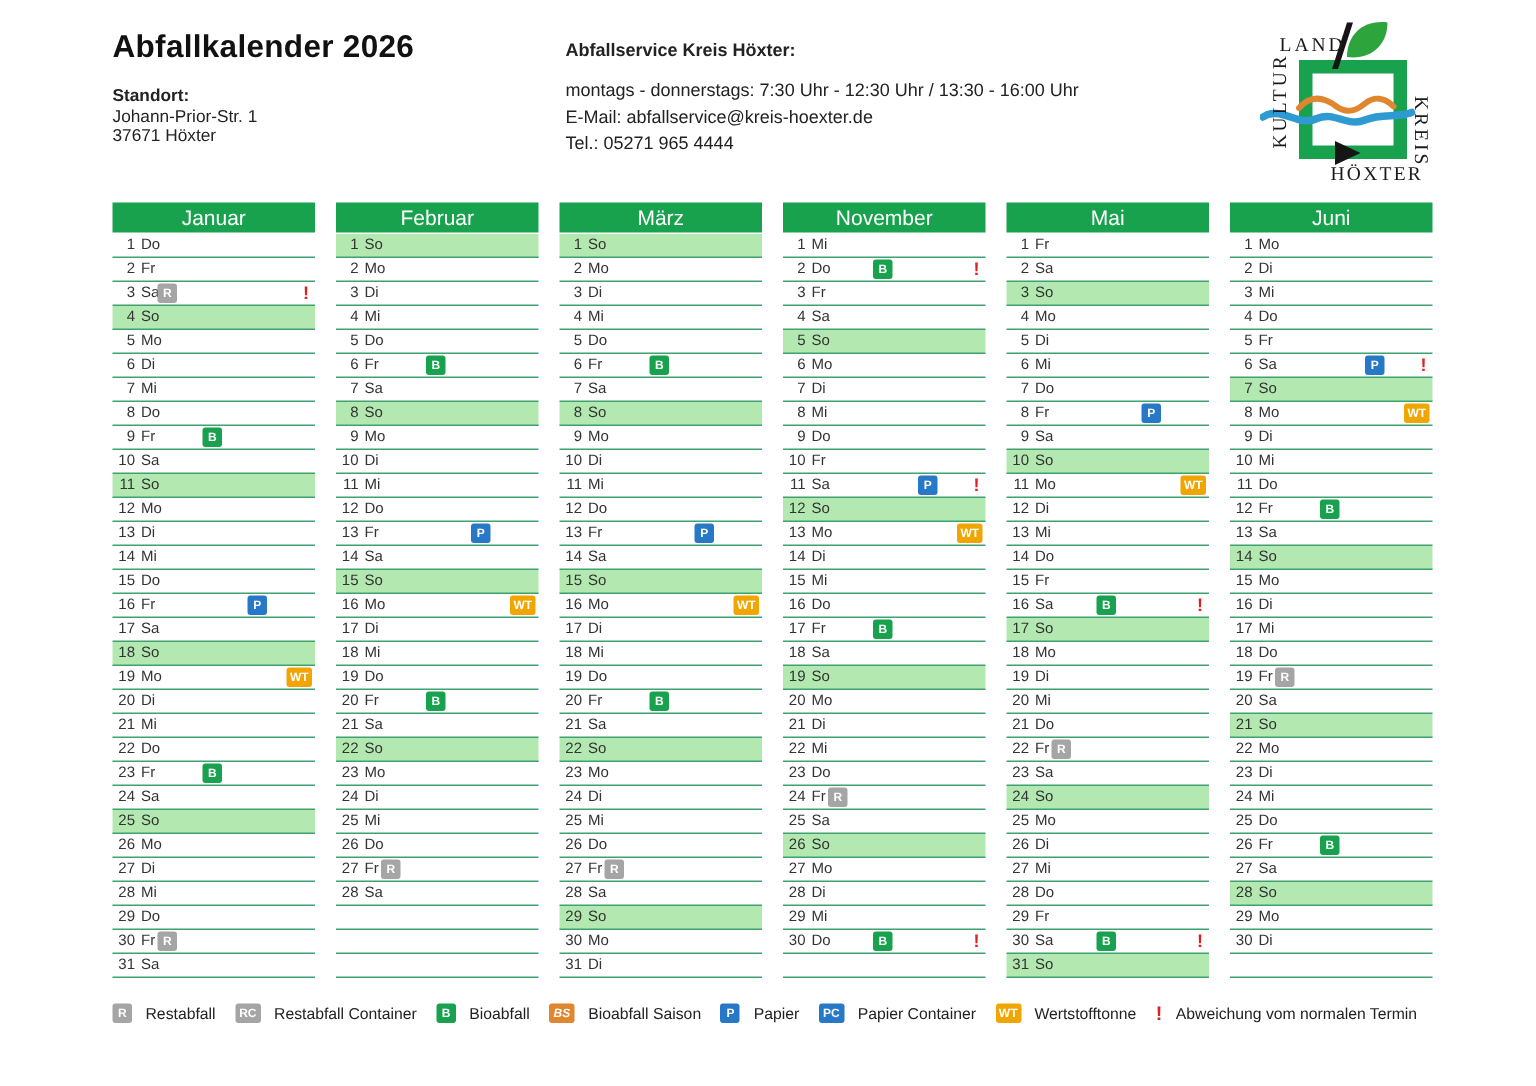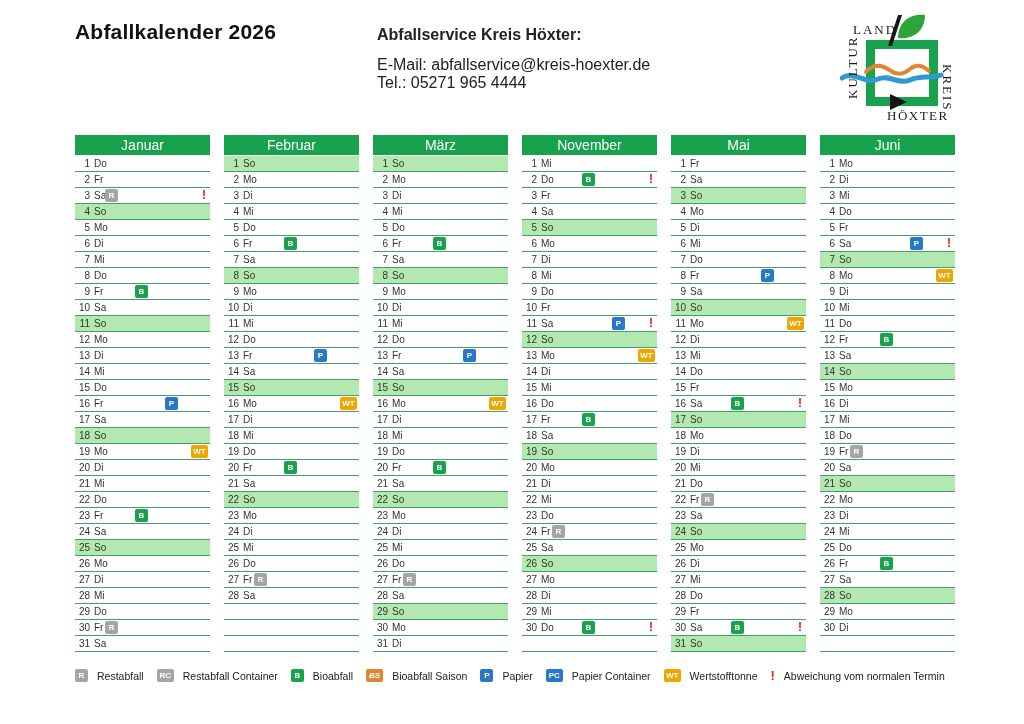--- a/index.html
+++ b/index.html
@@ -7,21 +7,21 @@
     position:relative; width:1024px; height:724px; background:#ffffff;
     font-family:"Liberation Sans", sans-serif; color:#222; overflow:hidden;
     margin:0 auto;
   }
   .title {
     position:absolute; left:75px; top:20px; margin:0;
     font-size:21px; font-weight:700; color:#111; letter-spacing:0.2px;
   }
   .standort { position:absolute; left:75px; top:58px; font-size:11.5px; line-height:13.5px; }
   .standort-label { font-weight:700; }
-  .service { position:absolute; left:377px; top:26px; font-size:16px; }
+  .service { position:absolute; left:377px; top:26px; font-size:12px; }
   .service-heading { font-weight:700; margin-bottom:12px; }
   .service-line { line-height:17.5px; }
   .logo { position:absolute; left:840px; top:6px; width:120px; height:122px; }
 
   .calendar {
     position:absolute; left:75px; top:135px; width:880px;
     display:flex; gap:14px;
   }
   .month-column { flex:1 1 0; min-width:0; }
   .month-header {
@@ -67,23 +67,29 @@
     fill:#1a1a1a;
   }
 </style>
 </head>
 <body>
 
 <div class="page">
 
   <h1 class="title">Abfallkalender 2026</h1>
 
+  <div class="standort">
+    <div class="standort-label">Standort:</div>
+    <div class="standort-line">Johann-Prior-Str. 1</div>
+    <div class="standort-line">37671 Höxter</div>
+  </div>
 
   <div class="service">
     <div class="service-heading">Abfallservice Kreis Höxter:</div>
+    <div class="service-line">montags - donnerstags: 7:30 Uhr - 12:30 Uhr / 13:30 - 16:00 Uhr</div>
     <div class="service-line">E-Mail: abfallservice@kreis-hoexter.de</div>
     <div class="service-line">Tel.: 05271 965 4444</div>
   </div>
 
   <div class="logo">
     <svg width="120" height="122" viewBox="0 0 120 122">
       <rect x="30.5" y="38.5" width="63" height="57" fill="none" stroke="#18A24E" stroke-width="9"></rect>
       <path d="M58,32 C58,17 69,7 85,9 C85,24 74,34 58,32 Z" fill="#2EA43C"></path>
       <path d="M52,40 L62,9 L58,9 L48,40 Z" fill="#151515"></path>
       <path d="M26,66 C34,57 43,59 51,65 C58,70 64,68 70,63 C76,58 83,59 89,65" fill="none" stroke="#E0862F" stroke-width="4" stroke-linecap="round"></path>

